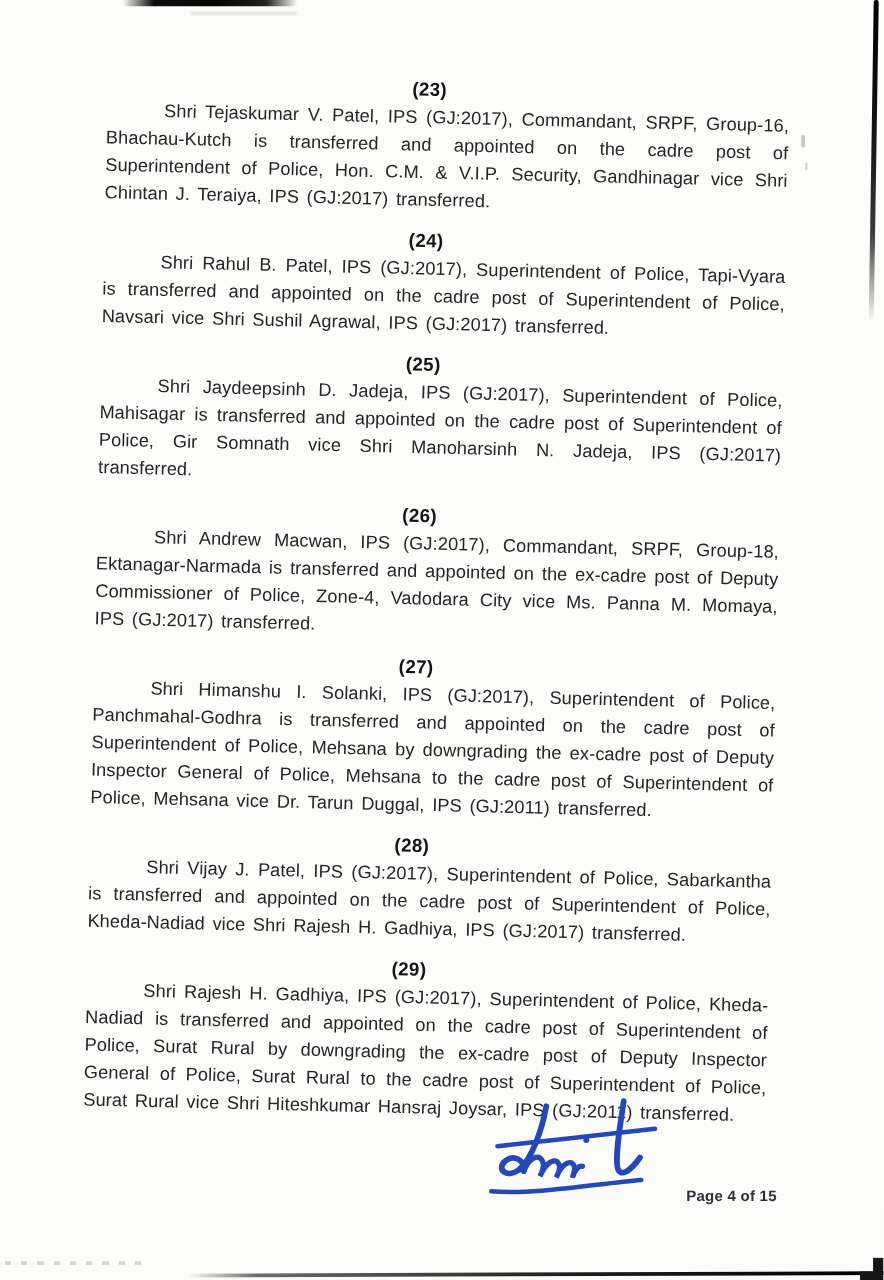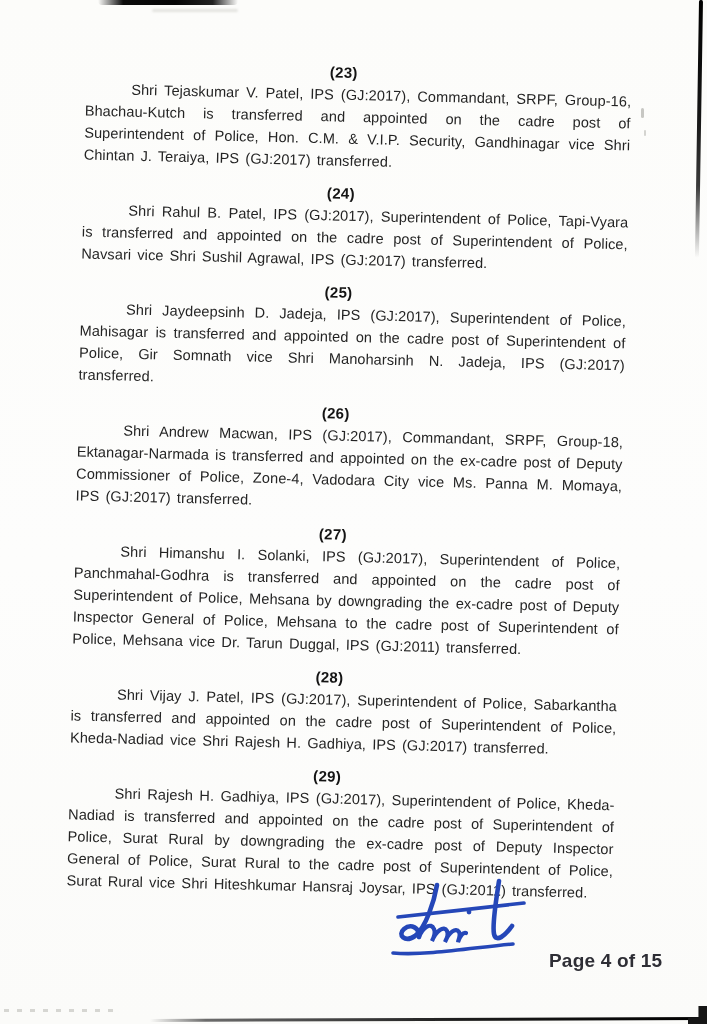--- a/index.html
+++ b/index.html
@@ -54,21 +54,21 @@
     left: 385px;
     top: 874px;
     width: 150px;
     height: 95px;
   }
   
   .page-num {
     position: absolute;
     top: 950px;
     left: 549px;
-    font-size: 19px;
+    font-size: 12px;
     font-weight: 600;
     color: #2e2e35;
     letter-spacing: 0.2px;
     text-align: center;
   }
   
   .artifact { position: absolute; pointer-events: none; }
   .art-top-bar {
     left: 98px; top: 0; width: 140px; height: 5px;
     background: linear-gradient(to right, rgba(0,0,0,0) 0%, #0c0c0c 18%, #050505 55%, #222 82%, rgba(0,0,0,0) 100%);

